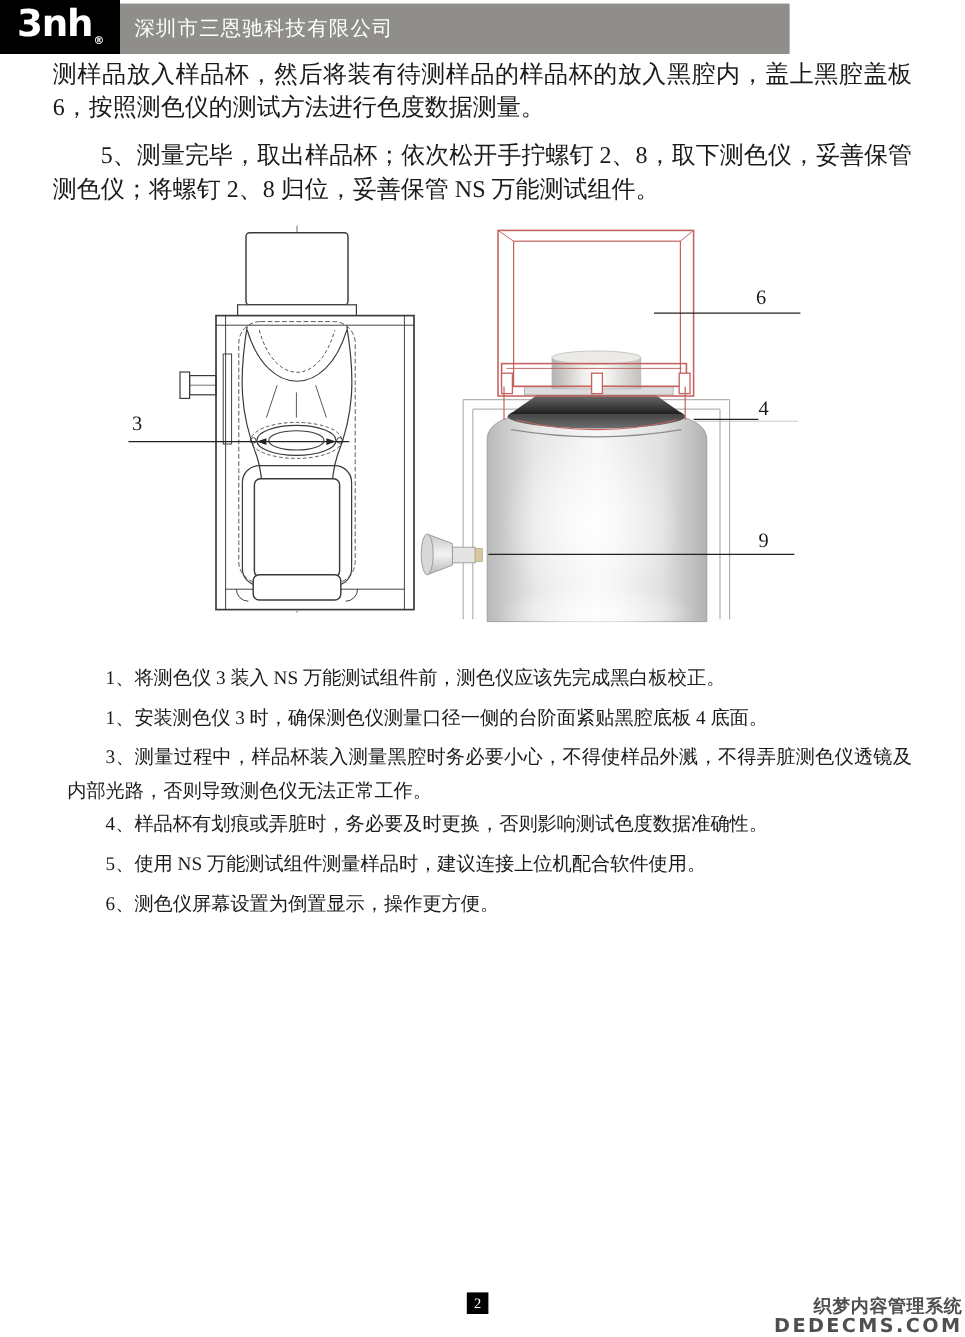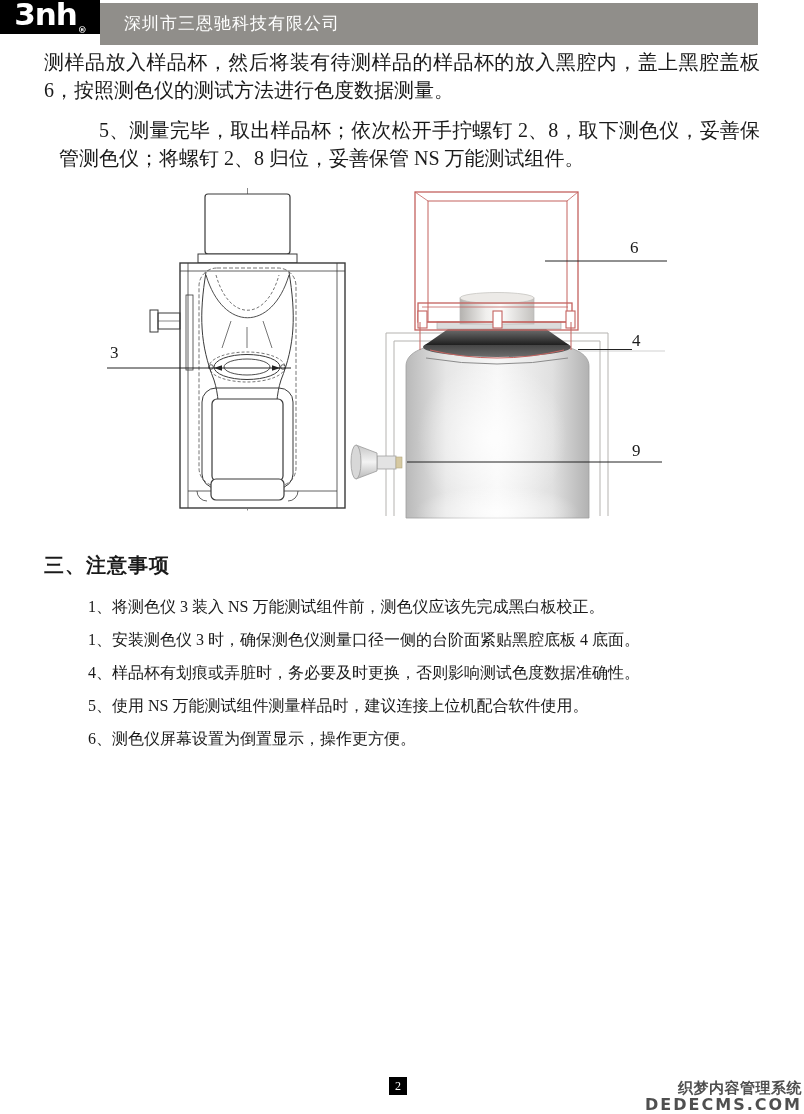--- a/index.html
+++ b/index.html
@@ -8,40 +8,40 @@
     width:804px;height:1114px;
     margin:0 auto;
     background:#ffffff;
     font-family:"Liberation Serif","DejaVu Serif",serif;
     color:#1a1a1a;
     overflow:hidden;
   }
   
   .header{position:absolute;top:0;left:0;width:804px;height:45px;}
   .logo-box{
-    position:absolute;top:0;left:0;width:100px;height:34px;
+    position:absolute;top:0;left:0;width:100px;height:45px;
     background:#000;display:flex;align-items:center;justify-content:center;
   }
   .logo-text{
     color:#fff;font-family:"DejaVu Sans","Liberation Sans",sans-serif;
     font-weight:bold;font-size:31px;letter-spacing:-1px;line-height:1;
   }
   .logo-reg{color:#fff;font-size:9px;vertical-align:sub;margin-left:1px;font-family:"DejaVu Sans",sans-serif;}
   .header-bar{
-    position:absolute;top:3px;left:100px;width:658px;height:42px;
-    background:#908e8a;padding-left:24px;box-sizing:border-box;
+    position:absolute;top:3px;left:100px;width:558px;height:42px;
+    background:#908e8a;padding-left:12px;box-sizing:border-box;
     display:flex;flex-direction:column;justify-content:center;
   }
   .company-cn{color:#ffffff;font-size:17px;line-height:20px;font-family:"Liberation Sans","DejaVu Sans",sans-serif;letter-spacing:1px;}
   .company-en{color:#e3e1dd;font-size:12px;line-height:15px;font-family:"Liberation Serif",serif;}
   
   .text-block{position:absolute;left:44px;top:48px;width:716px;font-size:20px;line-height:28px;text-align:justify;}
   .para{margin:0;text-indent:2em;}
   .para.first{text-indent:0;}
-  .para + .para{margin-top:12px;margin-left:15px;}
+  .para + .para{margin-top:12px;}
   
   .figure-svg{position:absolute;left:0;top:180px;}
   .fig-caption{
     position:absolute;left:0;top:524px;width:804px;
     text-align:center;font-size:13.5px;color:#111;
   }
   
   .notes{position:absolute;left:44px;top:552px;width:716px;}
   .notes-heading{margin:0 0 14px 0;font-size:20px;font-weight:bold;letter-spacing:1px;}
   .note-item{margin:0 0 5px 12px;font-size:16px;line-height:28px;text-indent:2em;text-align:justify;}
@@ -215,23 +215,23 @@
       <line x1="578" y1="171" x2="665" y2="171" stroke="#bdbdbd" stroke-width="0.7"></line>
       <text x="632" y="166">4</text>
 
       <line x1="407" y1="282" x2="662" y2="282" stroke="#222" stroke-width="1"></line>
       <text x="632" y="276">9</text>
     </g>
   </svg>
 
 
   <div class="notes">
-    <h3 class="notes-heading">三、注意事项</h3>
     <p class="note-item">1、将测色仪 3 装入 NS 万能测试组件前，测色仪应该先完成黑白板校正。</p>
     <p class="note-item">1、安装测色仪 3 时，确保测色仪测量口径一侧的台阶面紧贴黑腔底板 4 底面。</p>
+    <p class="note-item" style="margin-bottom:0;">3、测量过程中，样品杯装入测量黑腔时务必要小心，不得使样品外溅，不得弄脏测色仪透镜及内部光路，否则导致测色仪无法正常工作。</p>
     <p class="note-item">4、样品杯有划痕或弄脏时，务必要及时更换，否则影响测试色度数据准确性。</p>
     <p class="note-item">5、使用 NS 万能测试组件测量样品时，建议连接上位机配合软件使用。</p>
     <p class="note-item">6、测色仪屏幕设置为倒置显示，操作更方便。</p>
   </div>
 
   <div class="page-badge">2</div>
   <div class="watermark">
     <div class="watermark-l1">织梦内容管理系统</div>
     <div class="watermark-l2">DEDECMS.COM</div>
   </div>

